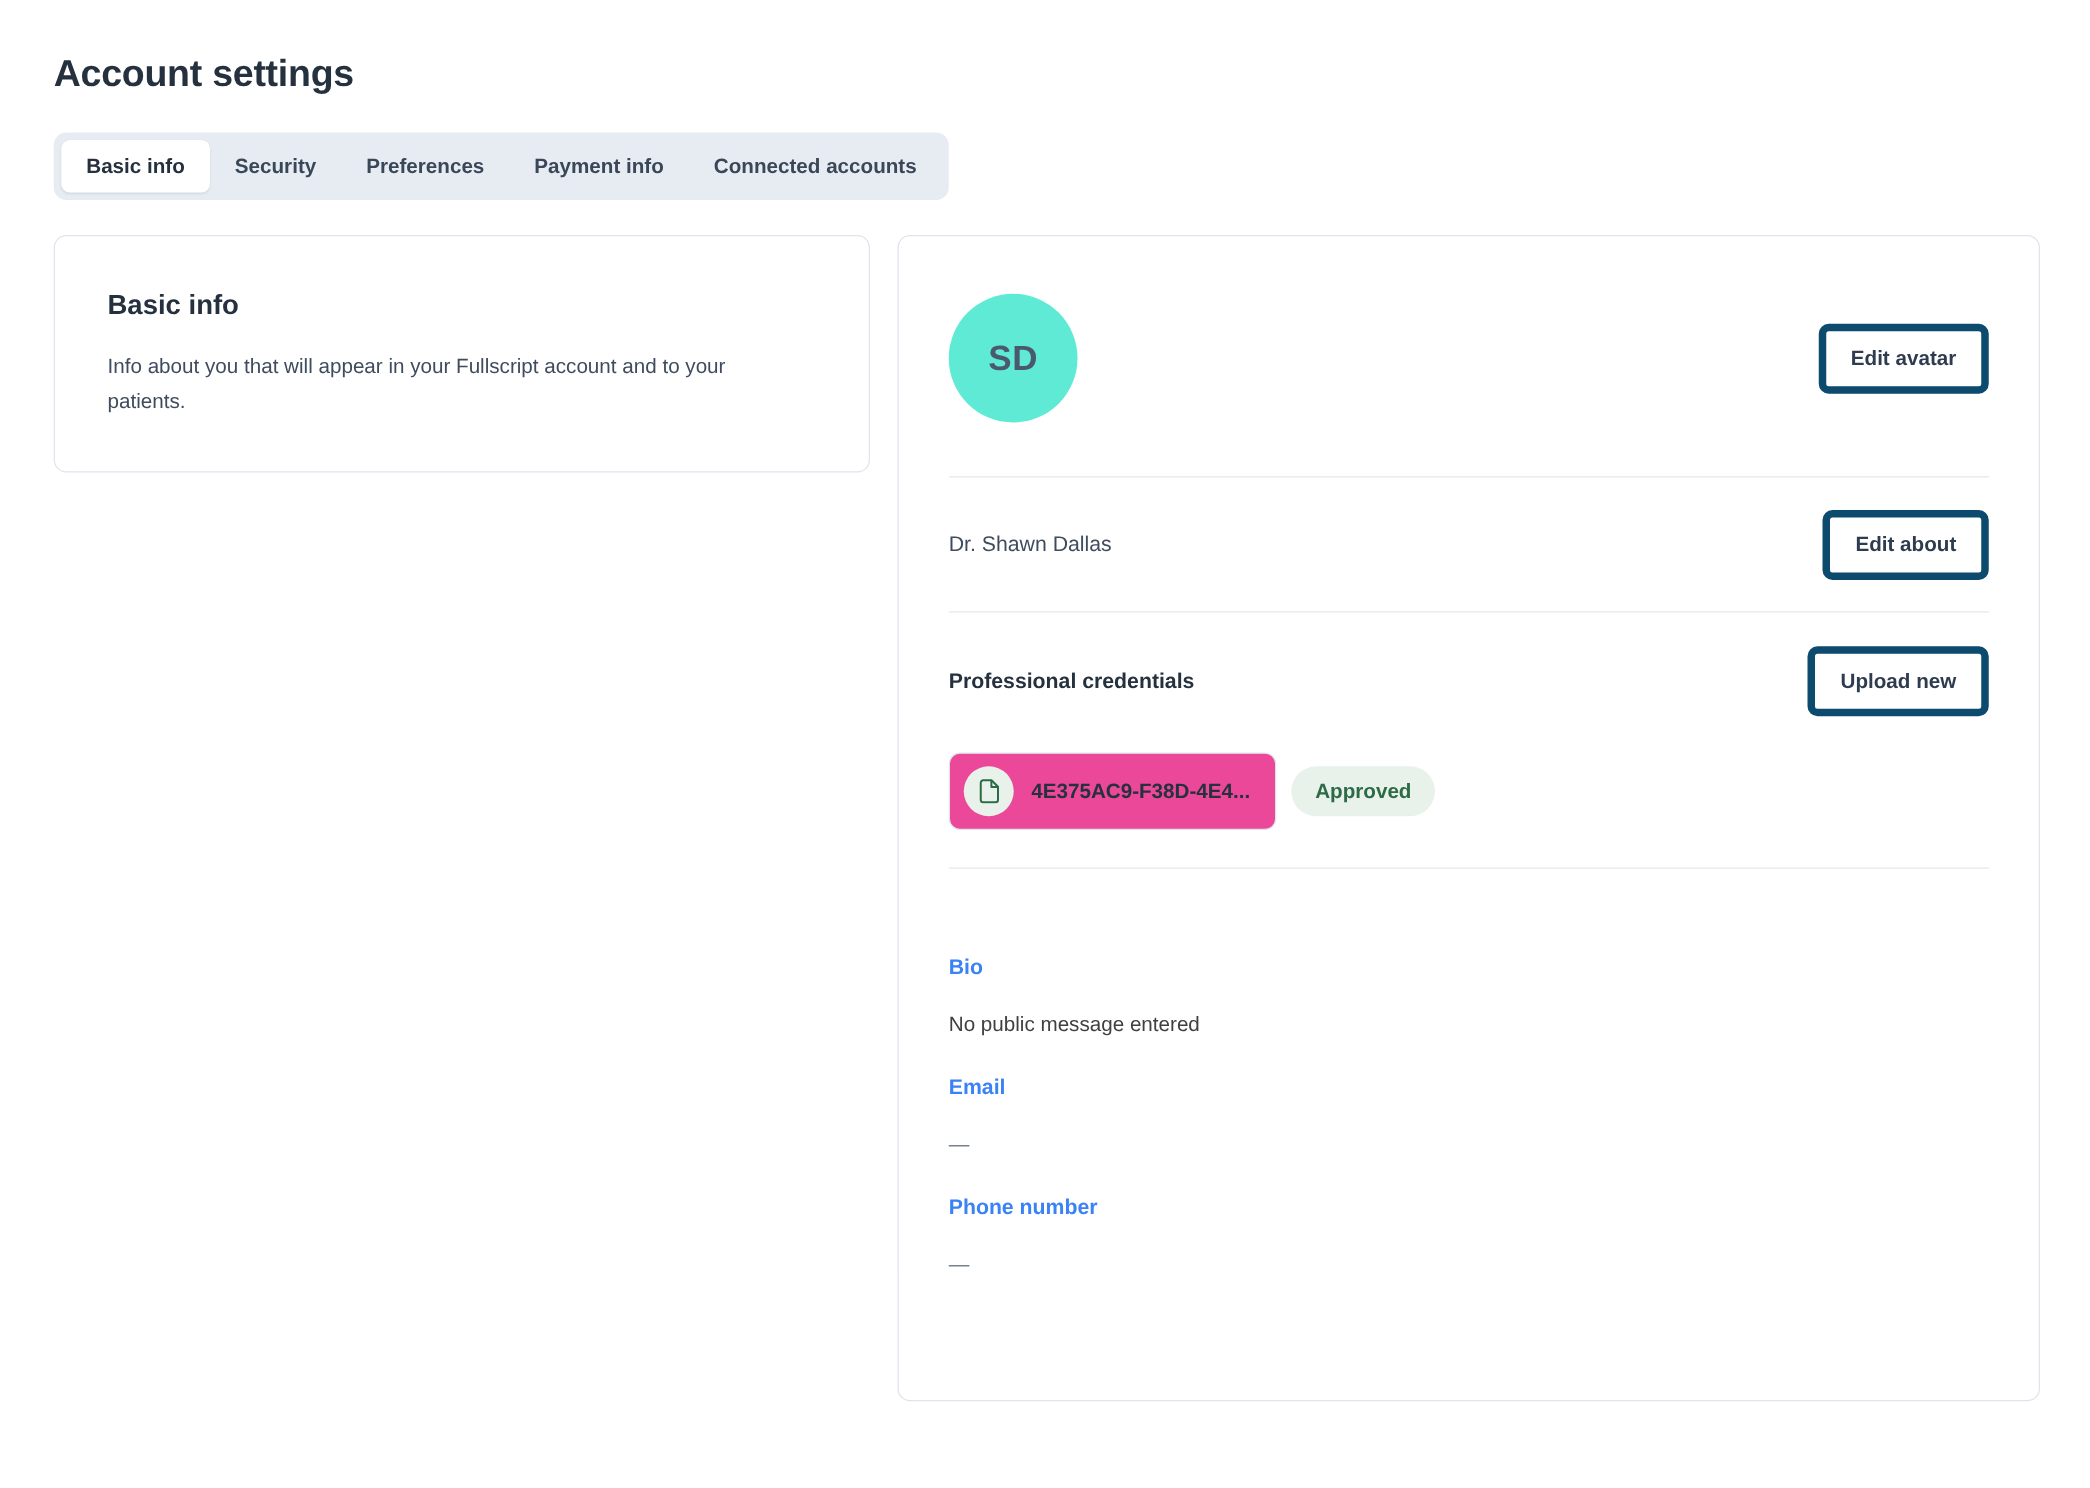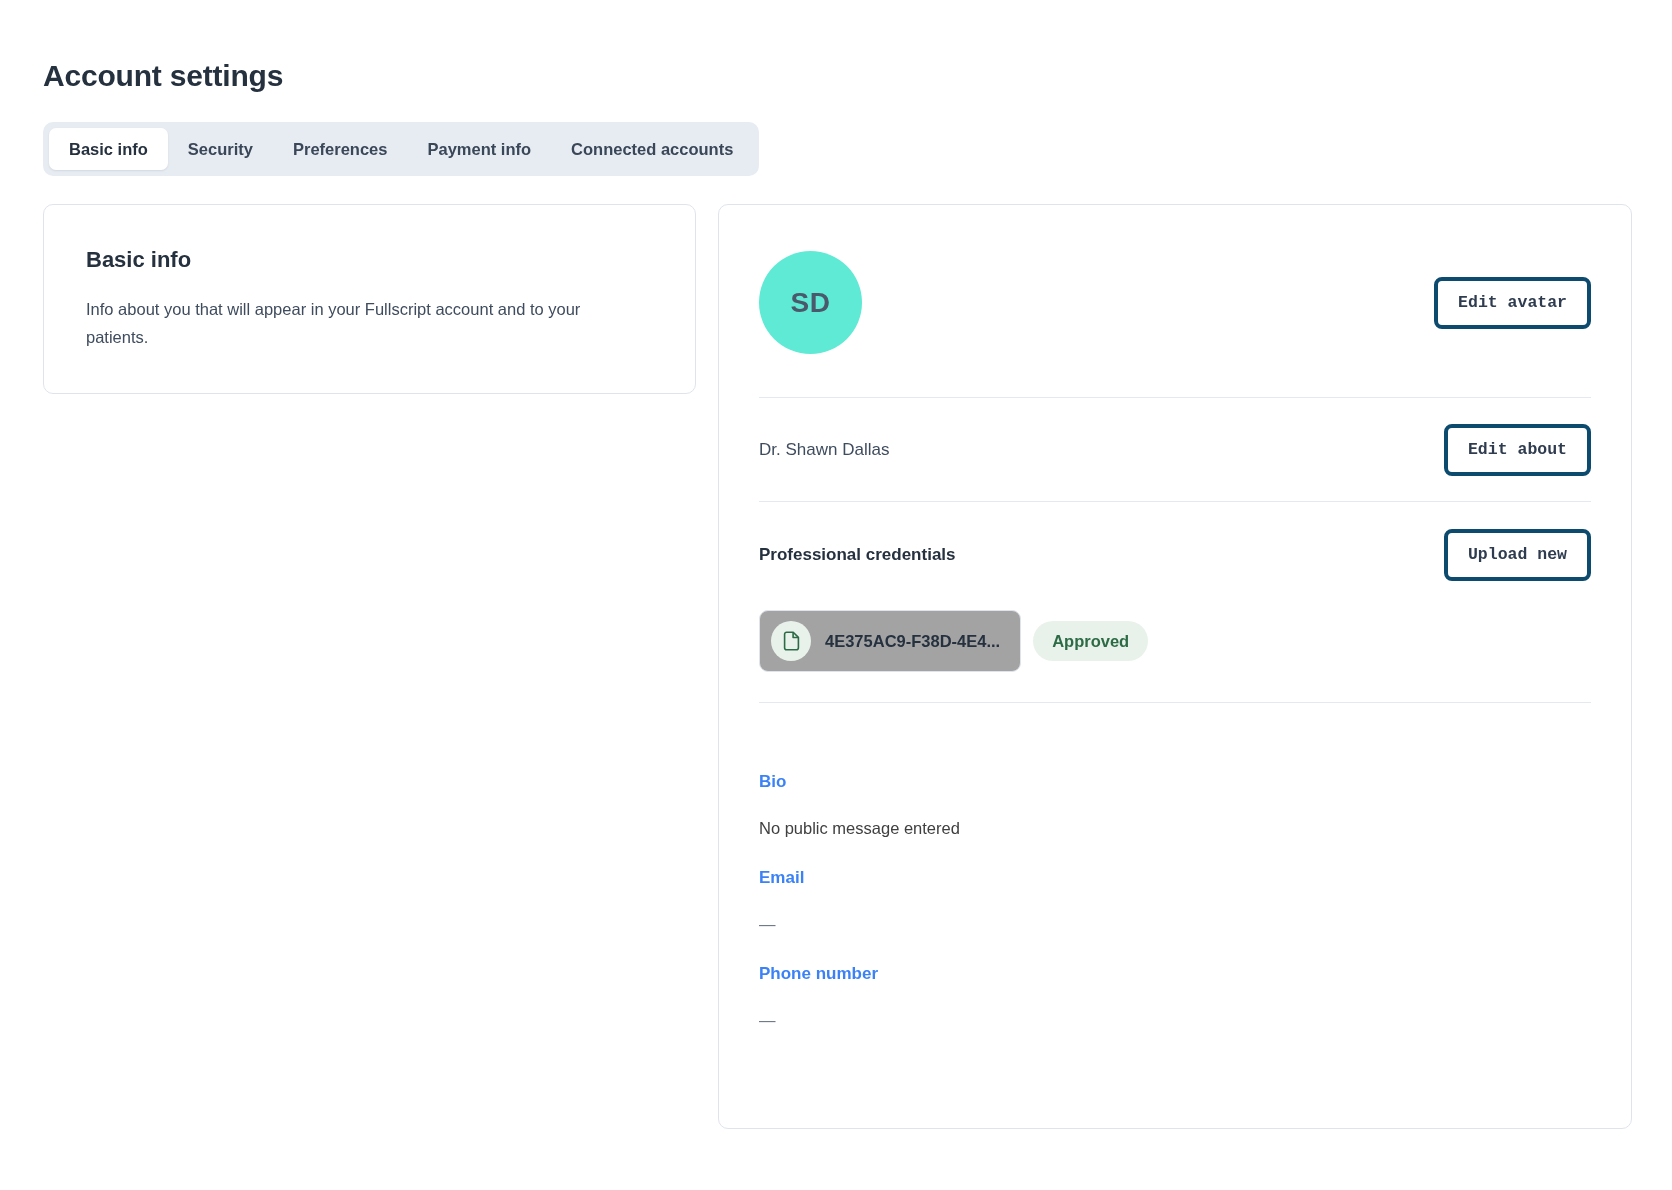--- a/index.html
+++ b/index.html
@@ -10,21 +10,21 @@
     background: #ffffff;
     font-family: "Liberation Sans", sans-serif;
     color: #2f3c4f;
     -webkit-font-smoothing: antialiased;
   }
 
   .page {
     position: relative;
     width: 1672px;
     height: 1190px;
-    padding: 44px 40px 0 43px;
+    padding: 28px 40px 0 43px;
   }
 
   
   .page-title {
     font-size: 30px;
     font-weight: 700;
     letter-spacing: -0.2px;
     color: #26313f;
     margin: 12px 0 0 0;
     line-height: 40px;
@@ -123,26 +123,26 @@
     align-items: center;
     justify-content: center;
     font-size: 28px;
     font-weight: 700;
     color: #4b596c;
     letter-spacing: 0.5px;
   }
 
   
   .btn {
-    font-family: Liberation Mono, monospace;
+    font-family: Liberation Sans, sans-serif;
     font-size: 16.5px;
     font-weight: 600;
     color: #2f3c4f;
     background: #ffffff;
-    border: 4px solid #0c4a6e;
+    border: 6px solid #0c4a6e;
     border-radius: 8px;
     padding: 11px 20px;
     line-height: 22px;
     cursor: pointer;
     white-space: nowrap;
   }
 
   
   .name-row { padding: 26px 0 25px 0; align-items: center; }
   .name-text {
@@ -165,21 +165,21 @@
     gap: 12px;
     margin-top: 29px;
   }
   .file-chip {
     display: flex;
     align-items: center;
     gap: 14px;
     border: 1px solid #dfe4ec;
     border-radius: 9px;
     padding: 10px 20px 10px 11px;
-    background: #a3a3a3;
+    background: #ec4899;
     cursor: pointer;
     max-width: 302px;
   }
   .file-icon-badge {
     width: 40px;
     height: 40px;
     border-radius: 50%;
     background: #e8f2ea;
     display: flex;
     align-items: center;

